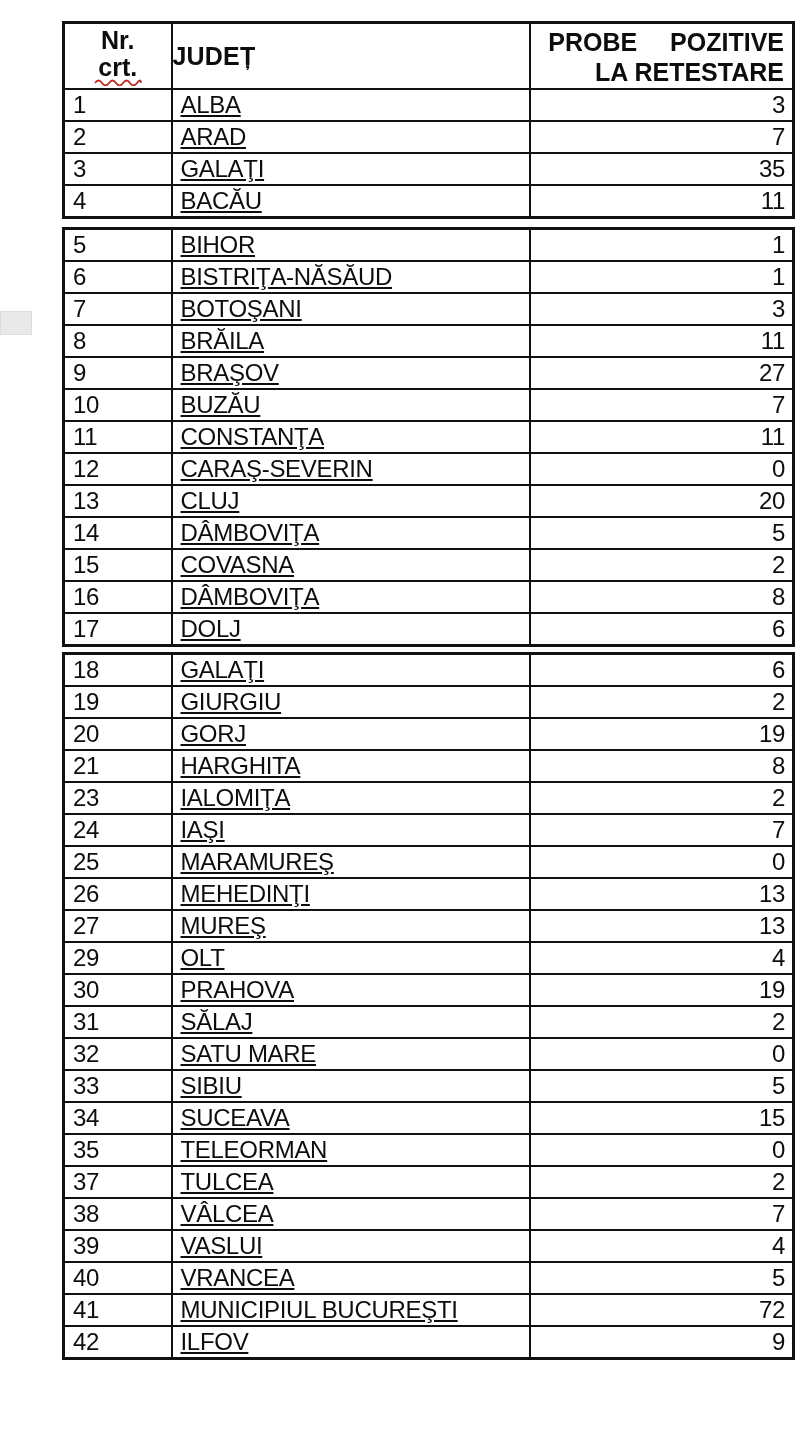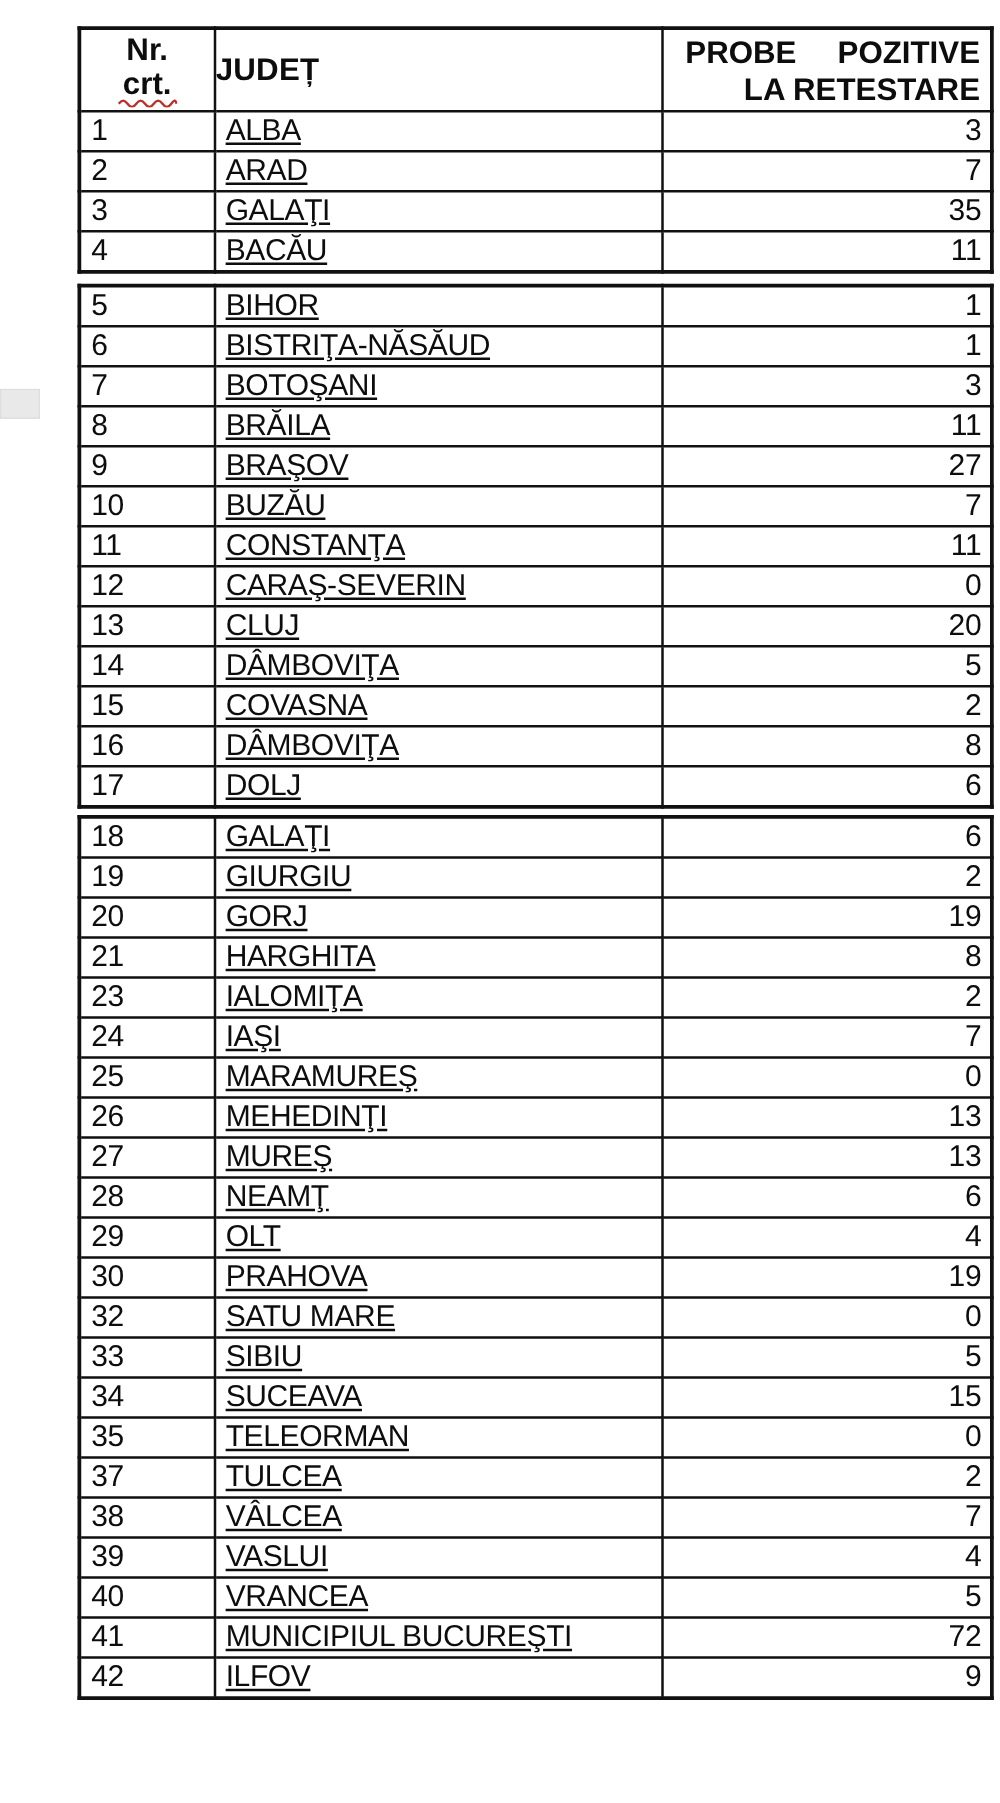--- a/index.html
+++ b/index.html
@@ -243,35 +243,35 @@
           <td class="c1">26</td>
           <td class="c2">MEHEDINŢI</td>
           <td class="c3">13</td>
         </tr>
         <tr>
           <td class="c1">27</td>
           <td class="c2">MUREŞ</td>
           <td class="c3">13</td>
         </tr>
         <tr>
-          <td class="c1">28</td>
-          <td class="c2">NEAMŢ</td>
-          <td class="c3">6</td>
-        </tr>
-        <tr>
           <td class="c1">29</td>
           <td class="c2">OLT</td>
           <td class="c3">4</td>
         </tr>
         <tr>
           <td class="c1">30</td>
           <td class="c2">PRAHOVA</td>
           <td class="c3">19</td>
         </tr>
         <tr>
+          <td class="c1">31</td>
+          <td class="c2">SĂLAJ</td>
+          <td class="c3">2</td>
+        </tr>
+        <tr>
           <td class="c1">32</td>
           <td class="c2">SATU MARE</td>
           <td class="c3">0</td>
         </tr>
         <tr>
           <td class="c1">33</td>
           <td class="c2">SIBIU</td>
           <td class="c3">5</td>
         </tr>
         <tr>

